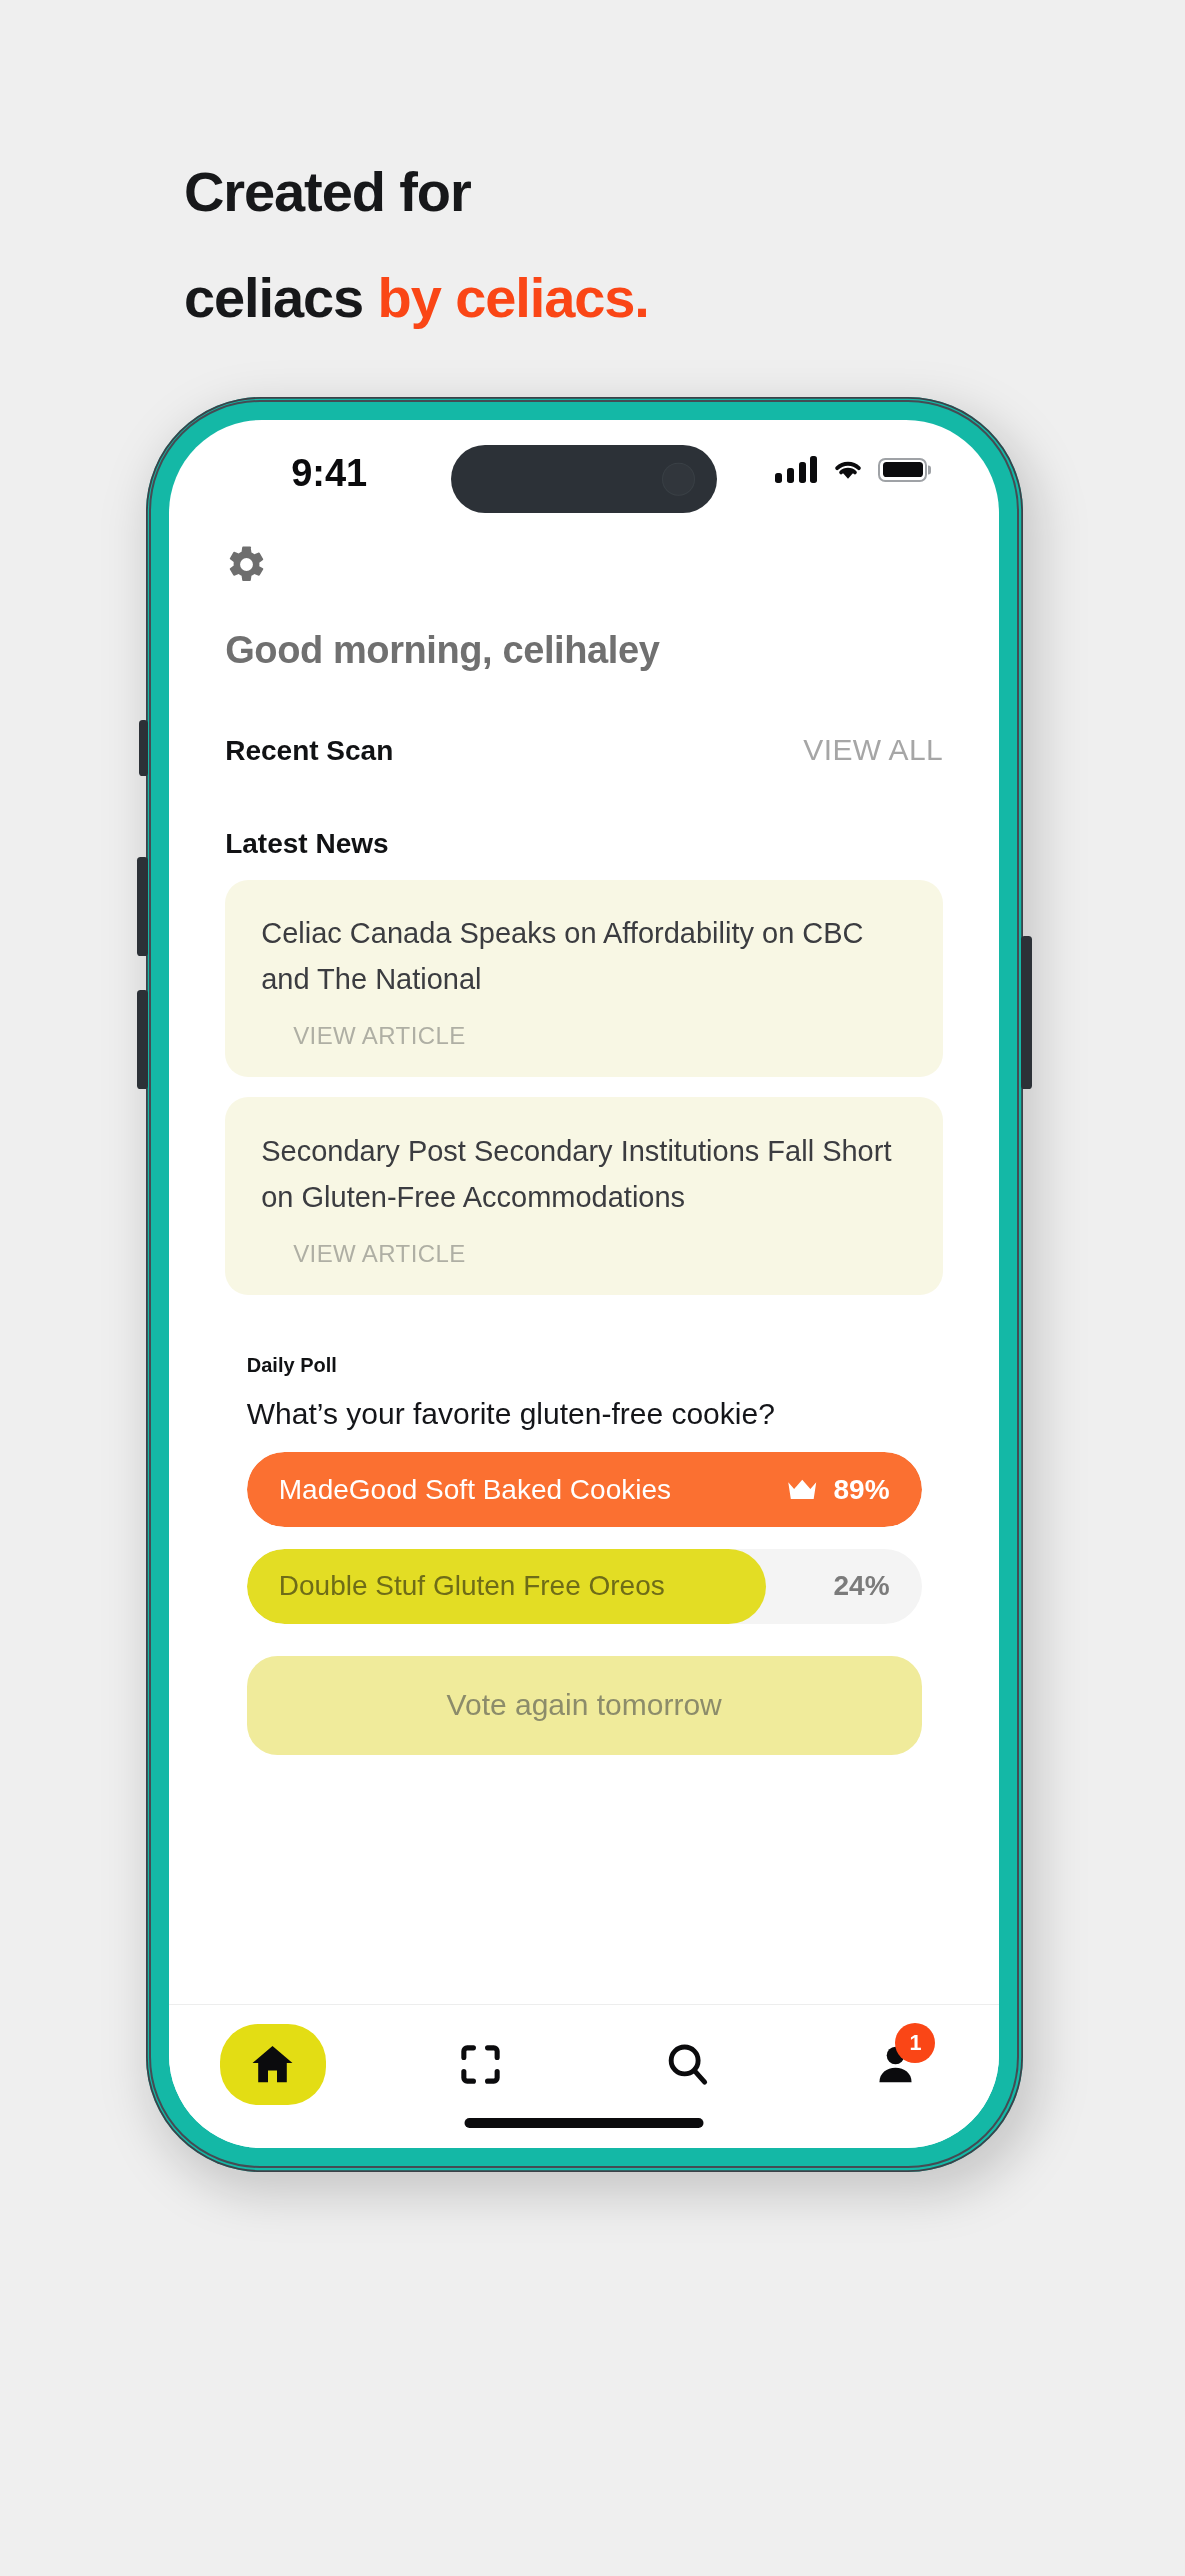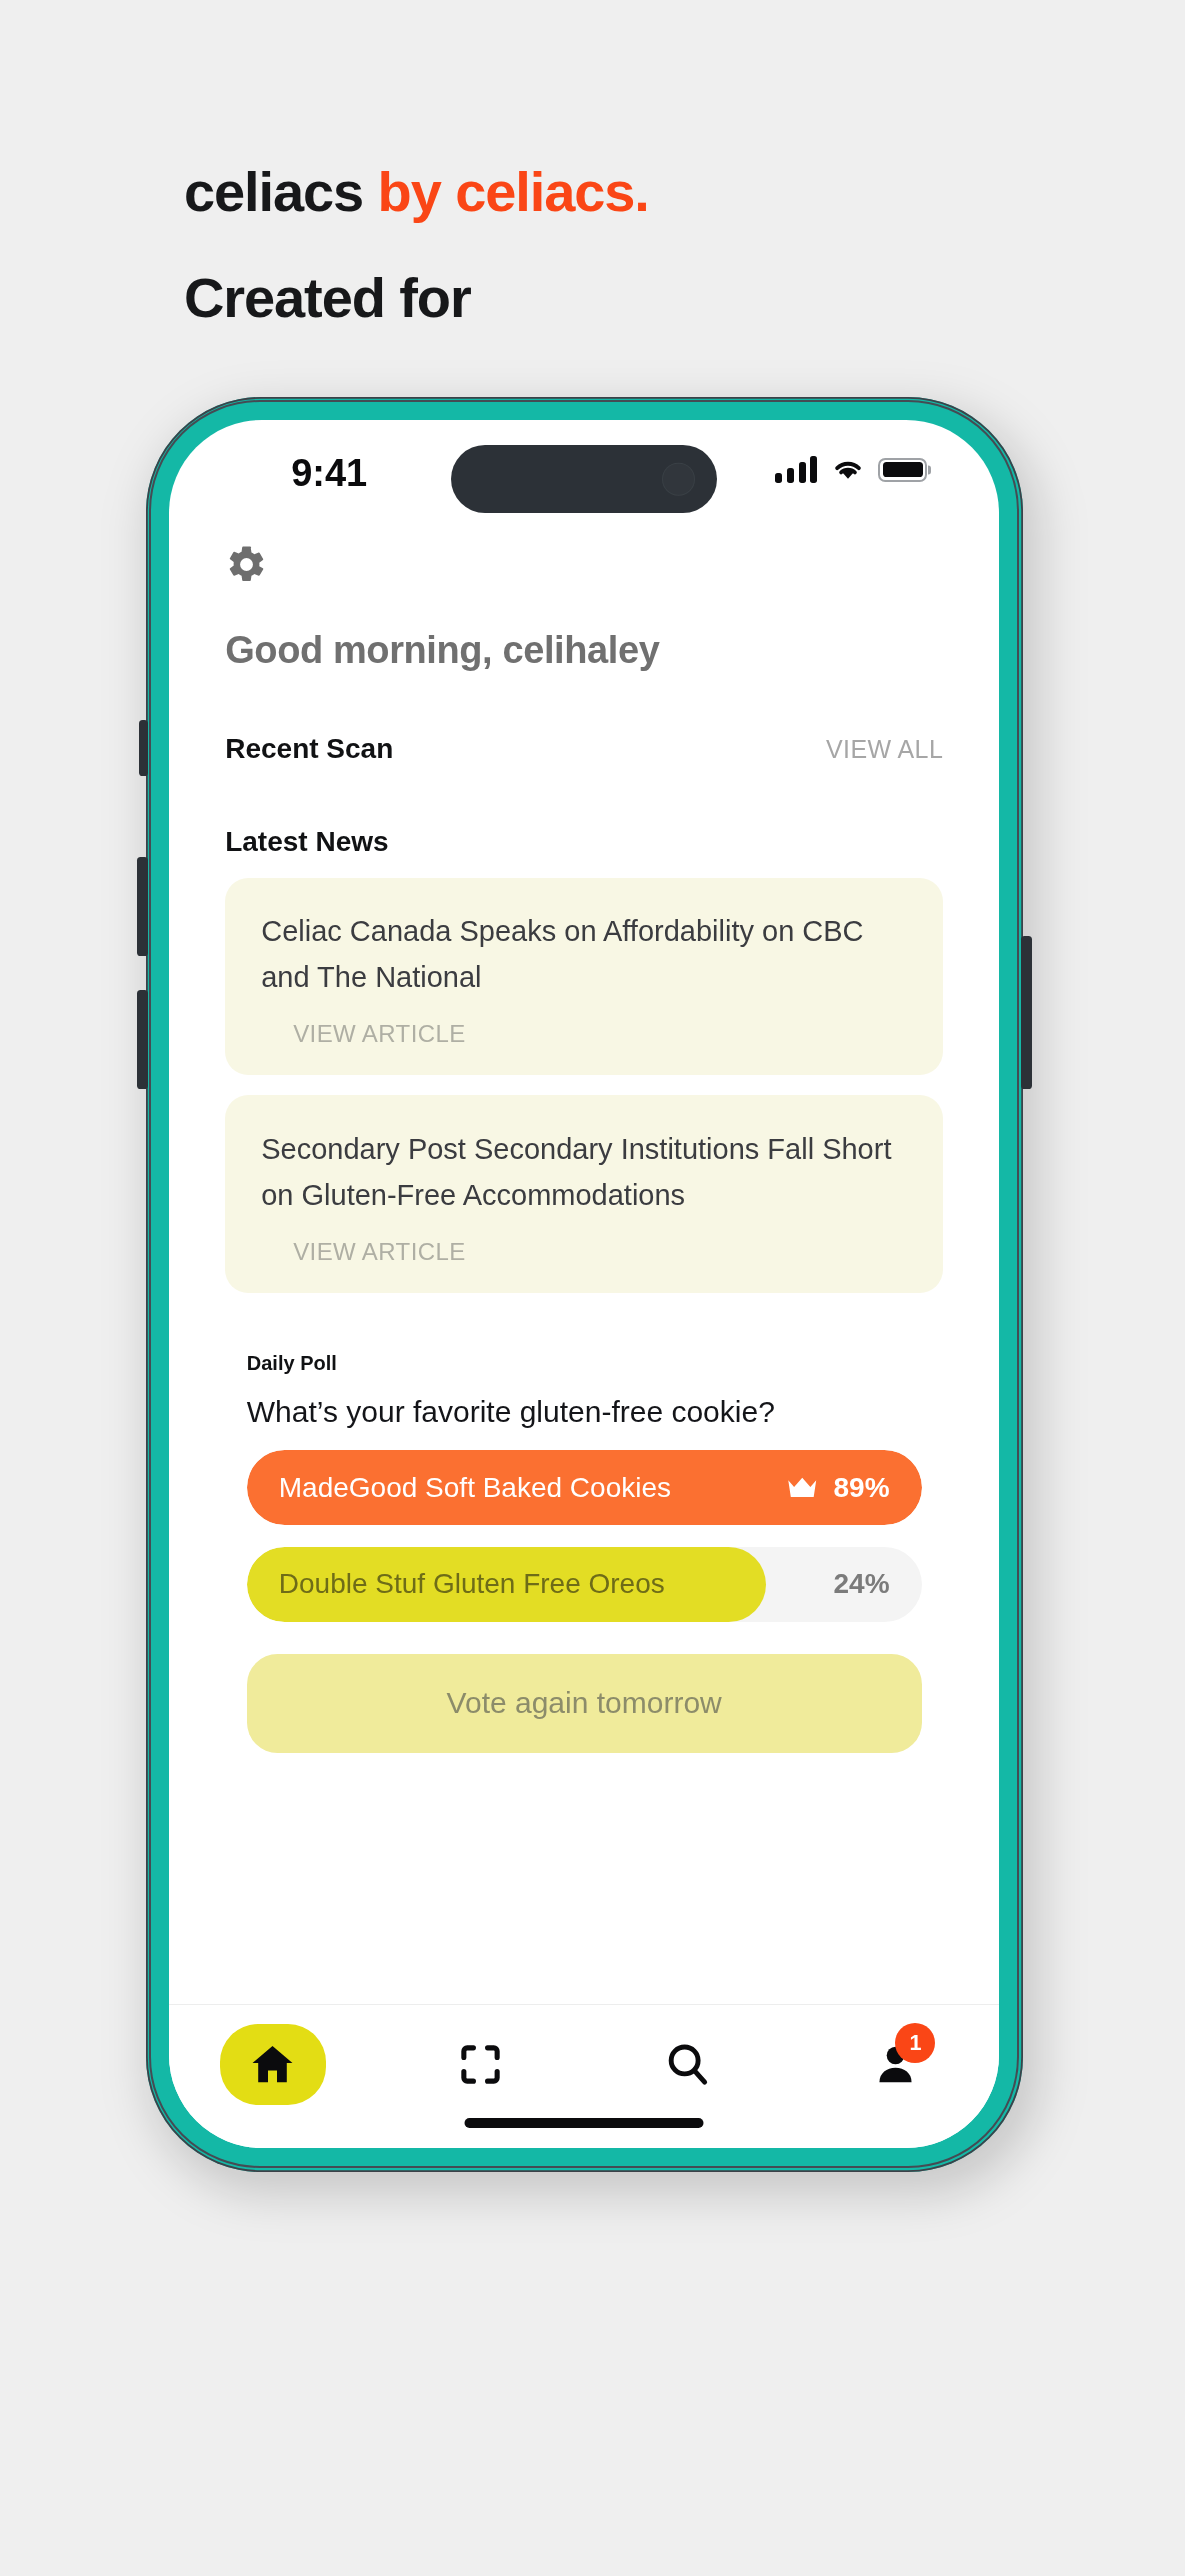--- a/index.html
+++ b/index.html
@@ -190,21 +190,21 @@
     align-items: baseline;
     justify-content: space-between;
     margin-top: 61px;
   }
   .section-title {
     font-size: 28px;
     font-weight: 700;
     color: #111214;
   }
   .view-all {
-    font-size: 25px;
+    font-size: 30px;
     font-weight: 400;
     color: #A6A6A6;
     letter-spacing: 0.4px;
   }
 
   .scan-card {
     margin-top: 21.6px;
     height: 111px;
     border-radius: 23.4px;
     background: #F4F4F4;
@@ -349,22 +349,22 @@
     width: 239px;
     height: 10px;
     border-radius: 5.4px;
     background: #0B0B0D;
   }
 </style>
 </head>
 <body>
 
 <div class="headline">
+  <div class="headline-line">Created for</div>
   <div class="headline-line"><span>celiacs </span><span class="headline-accent">by celiacs.</span></div>
-  <div class="headline-line">Created for</div>
 </div>
 
 <div class="phone-wrap">
   <div class="phone-shadow"></div>
   <div class="phone-frame">
     <div class="btn-side btn-mute"></div>
     <div class="btn-side btn-volup"></div>
     <div class="btn-side btn-voldn"></div>
     <div class="btn-side btn-power"></div>
 

